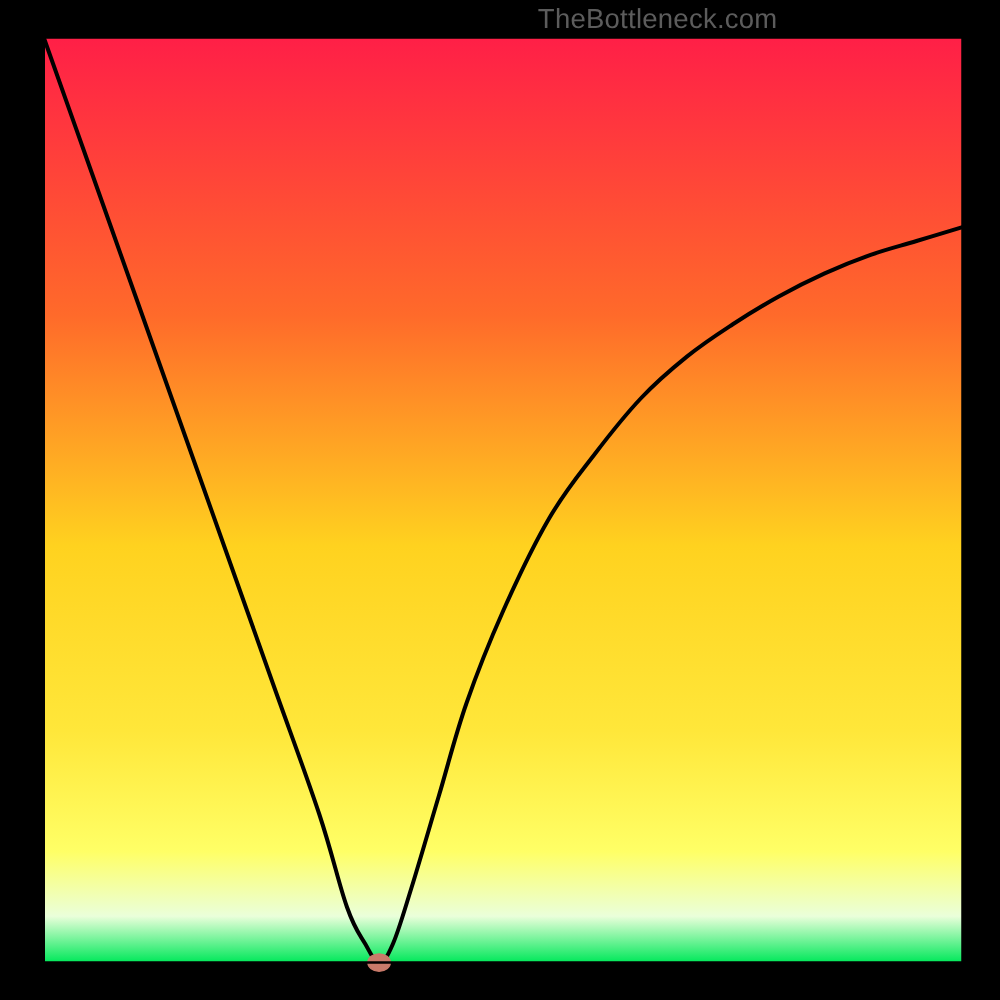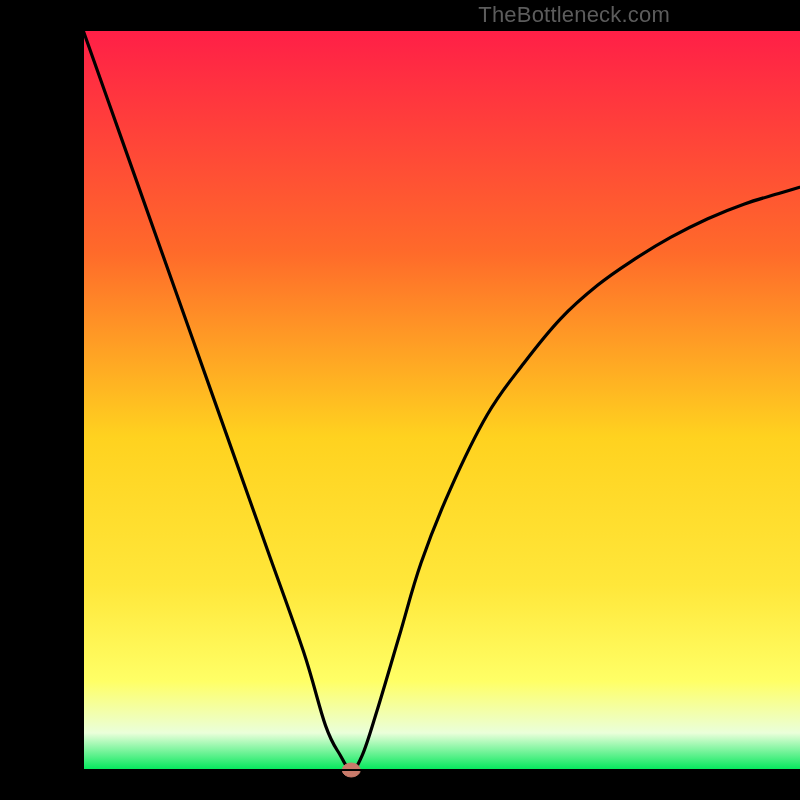--- a/index.html
+++ b/index.html
@@ -9,21 +9,20 @@
     height: 800px;
     background: #000;
     font-family: Arial, Helvetica, sans-serif;
     overflow: hidden;
   }
   .frame {
     position: relative;
     width: 632px;
     height: 800px;
     background: #000;
-    margin-left: 48px;
   }
   .watermark {
     position: absolute;
     top: 2px;
     right: 10px;
     color: #5c5c5c;
     font-size: 22px;
     font-weight: 500;
     letter-spacing: 0.2px;
     z-index: 5;

